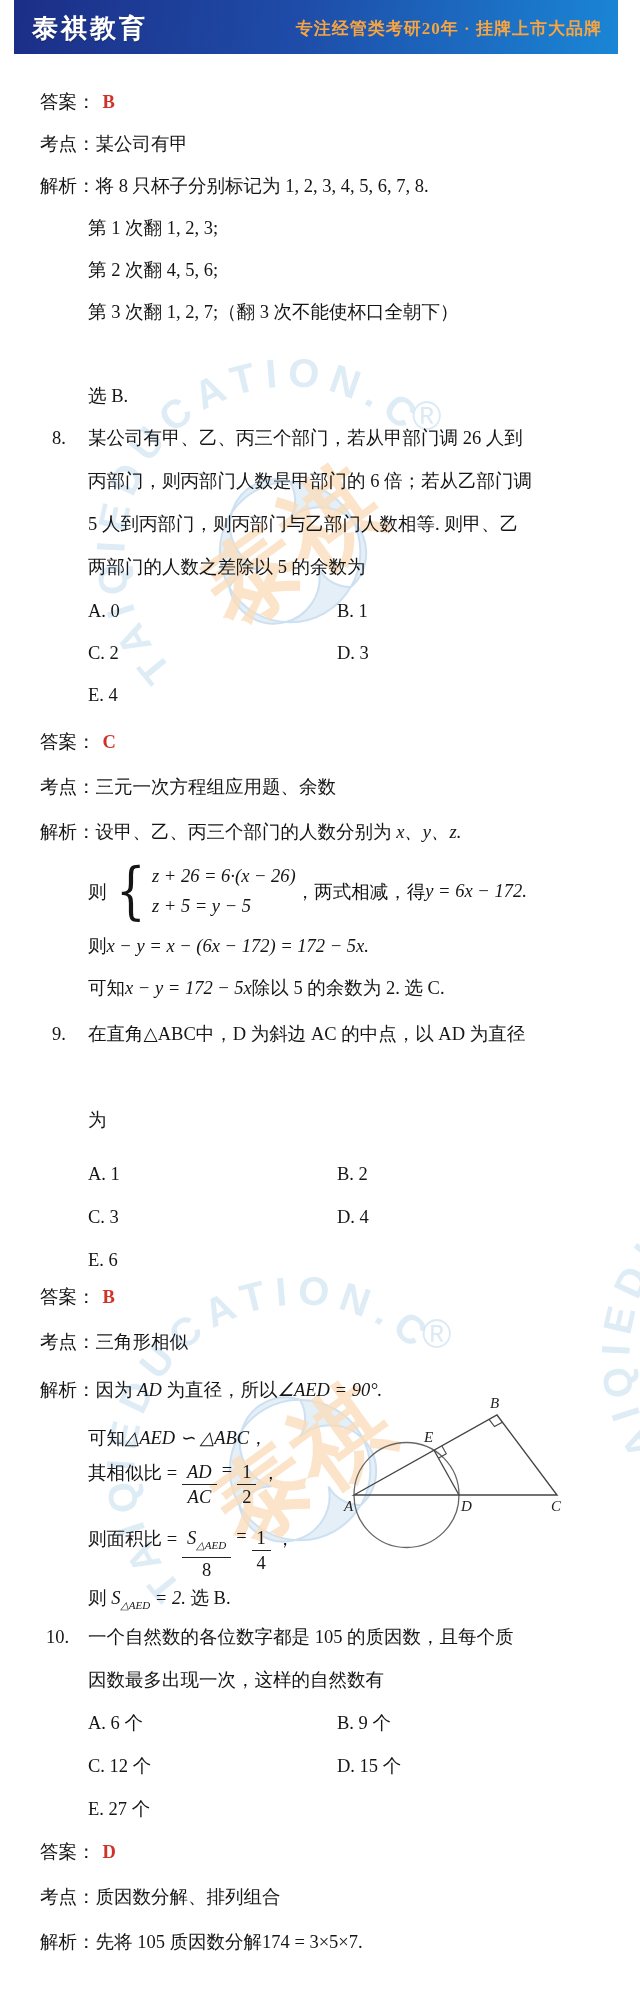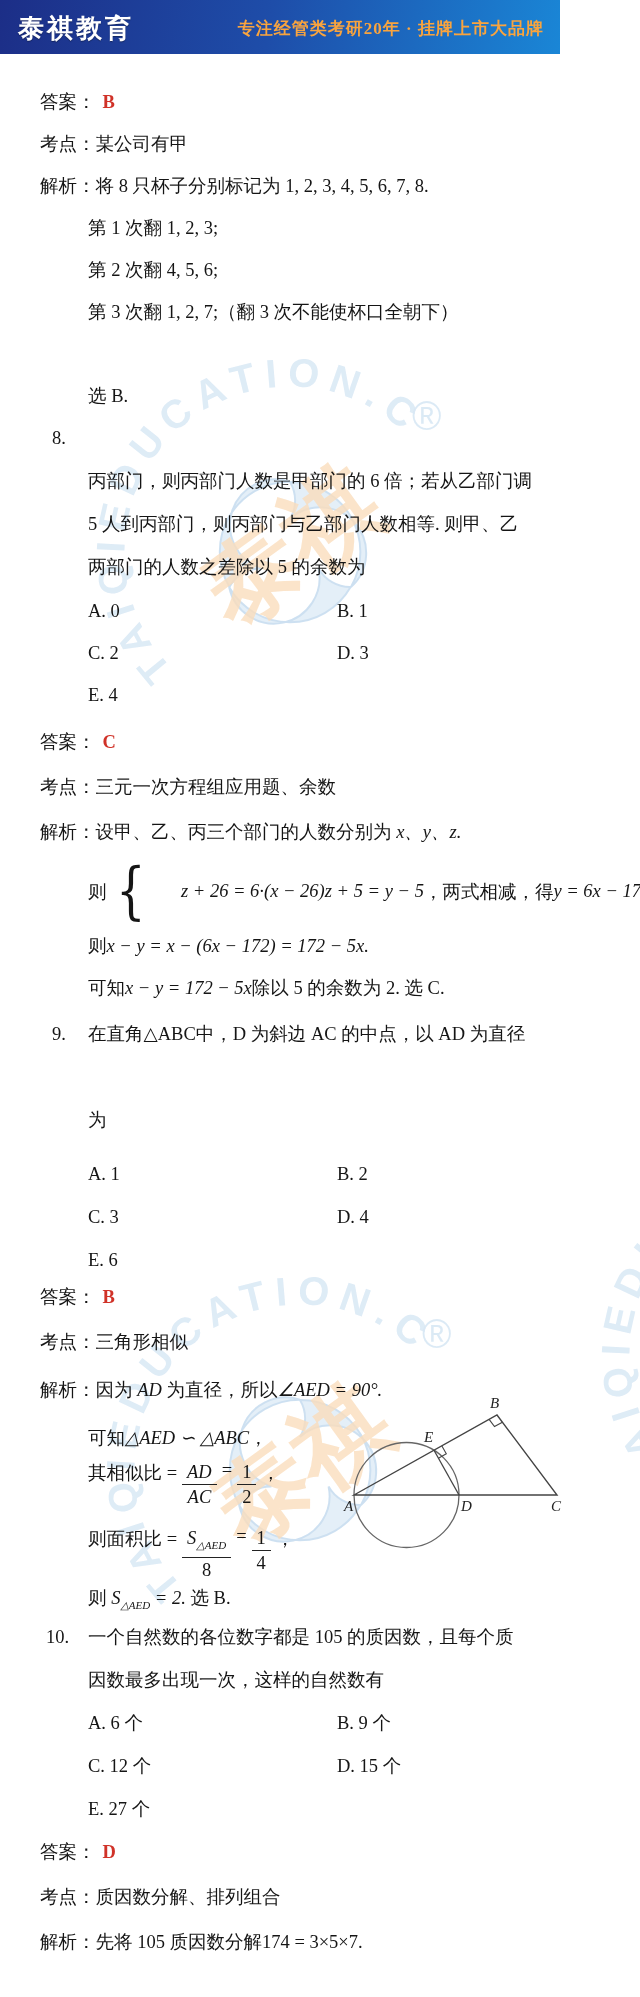--- a/index.html
+++ b/index.html
@@ -1,19 +1,19 @@
 <!DOCTYPE html>
 <html><head>
 <meta charset="utf-8">
 <style>
   html,body{margin:0;padding:0;background:#fff;}
   .page{position:relative;width:640px;height:1997px;background:#ffffff;overflow:hidden;
         font-family:"Liberation Serif","DejaVu Serif",serif;font-size:18.5px;color:#151515;}
   
-  .header{position:absolute;top:0;left:0;width:560px;height:54px;
+  .header{position:absolute;top:0;left:14px;width:604px;height:54px;
           background:linear-gradient(100deg,#1c2e87 0%,#1e4da9 48%,#1a86d6 100%);}
   .logo{position:absolute;left:18px;top:11px;color:#ffffff;font-size:26px;font-weight:bold;
         letter-spacing:3px;text-shadow:0 1px 1px rgba(0,0,0,.35);}
   .tagline{position:absolute;right:16px;top:17px;color:#f9a43e;font-size:17px;
            font-weight:bold;letter-spacing:1px;}
   
   .wm-layer{position:absolute;top:0;left:0;pointer-events:none;}
   .wm-ring-text{font-family:"Liberation Sans","DejaVu Sans",sans-serif;font-size:40px;font-weight:bold;
                 letter-spacing:9px;fill:#b9d5ec;opacity:.85;}
   .wm-reg{font-family:"Liberation Sans",sans-serif;font-size:40px;fill:#b9d5ec;opacity:.9;}
@@ -26,21 +26,21 @@
   .qnum10{position:absolute;left:-42px;}
   .opts{left:88px;}
   .c2{position:absolute;left:249px;}
   .ansv{color:#d03228;padding-left:7px;font-weight:bold;}
   .math{font-family:"Liberation Serif",serif;font-style:italic;}
   .mathu{font-family:"Liberation Serif",serif;}
   sub.math{font-size:11px;}
   .eqrow{position:absolute;left:88px;display:flex;align-items:center;white-space:nowrap;}
   .brace{font-size:62px;font-weight:400;transform:scaleX(.75);line-height:.85;margin:0 2px 0 4px;
          font-family:"DejaVu Serif",serif;}
-  .eqstack{display:inline-flex;flex-direction:row;line-height:30px;margin-left:29px;}
+  .eqstack{display:inline-flex;flex-direction:column;line-height:30px;}
   .fracrow{position:absolute;left:88px;display:flex;align-items:flex-start;white-space:nowrap;}
   .frac{display:inline-flex;flex-direction:column;text-align:center;vertical-align:middle;
         margin:0 5px;line-height:24px;}
   .frac .num{border-bottom:1.5px solid #222;padding:0 5px;}
   .frac .den{padding:0 5px;}
   
   .figure{position:absolute;left:342px;top:1395px;}
   .fig-label{font-family:"Liberation Serif",serif;font-style:italic;font-size:15px;fill:#222;}
 </style>
 </head>
@@ -82,21 +82,21 @@
   </div>
   <div class="row" style="top:173px">
     <span>解析：</span><span>将 8 只杯子分别标记为 1, 2, 3, 4, 5, 6, 7, 8.</span>
   </div>
   <div class="row indent" style="top:215px">第 1 次翻 1, 2, 3;</div>
   <div class="row indent" style="top:257px">第 2 次翻 4, 5, 6;</div>
   <div class="row indent" style="top:299px">第 3 次翻 1, 2, 7;（翻 3 次不能使杯口全朝下）</div>
   <div class="row indent" style="top:383px">选 B.</div>
 
   <div class="row stem" style="top:425px">
-    <span class="qnum">8.</span>
+    <span class="qnum">8.</span><span>某公司有甲、乙、丙三个部门，若从甲部门调 26 人到</span>
   </div>
   <div class="row stem" style="top:468px">丙部门，则丙部门人数是甲部门的 6 倍；若从乙部门调</div>
   <div class="row stem" style="top:511px">5 人到丙部门，则丙部门与乙部门人数相等. 则甲、乙</div>
   <div class="row stem" style="top:554px">两部门的人数之差除以 5 的余数为</div>
   <div class="row opts" style="top:598px">
     <span>A. 0</span>
     <span class="c2">B. 1</span>
   </div>
   <div class="row opts" style="top:640px">
     <span>C. 2</span>

